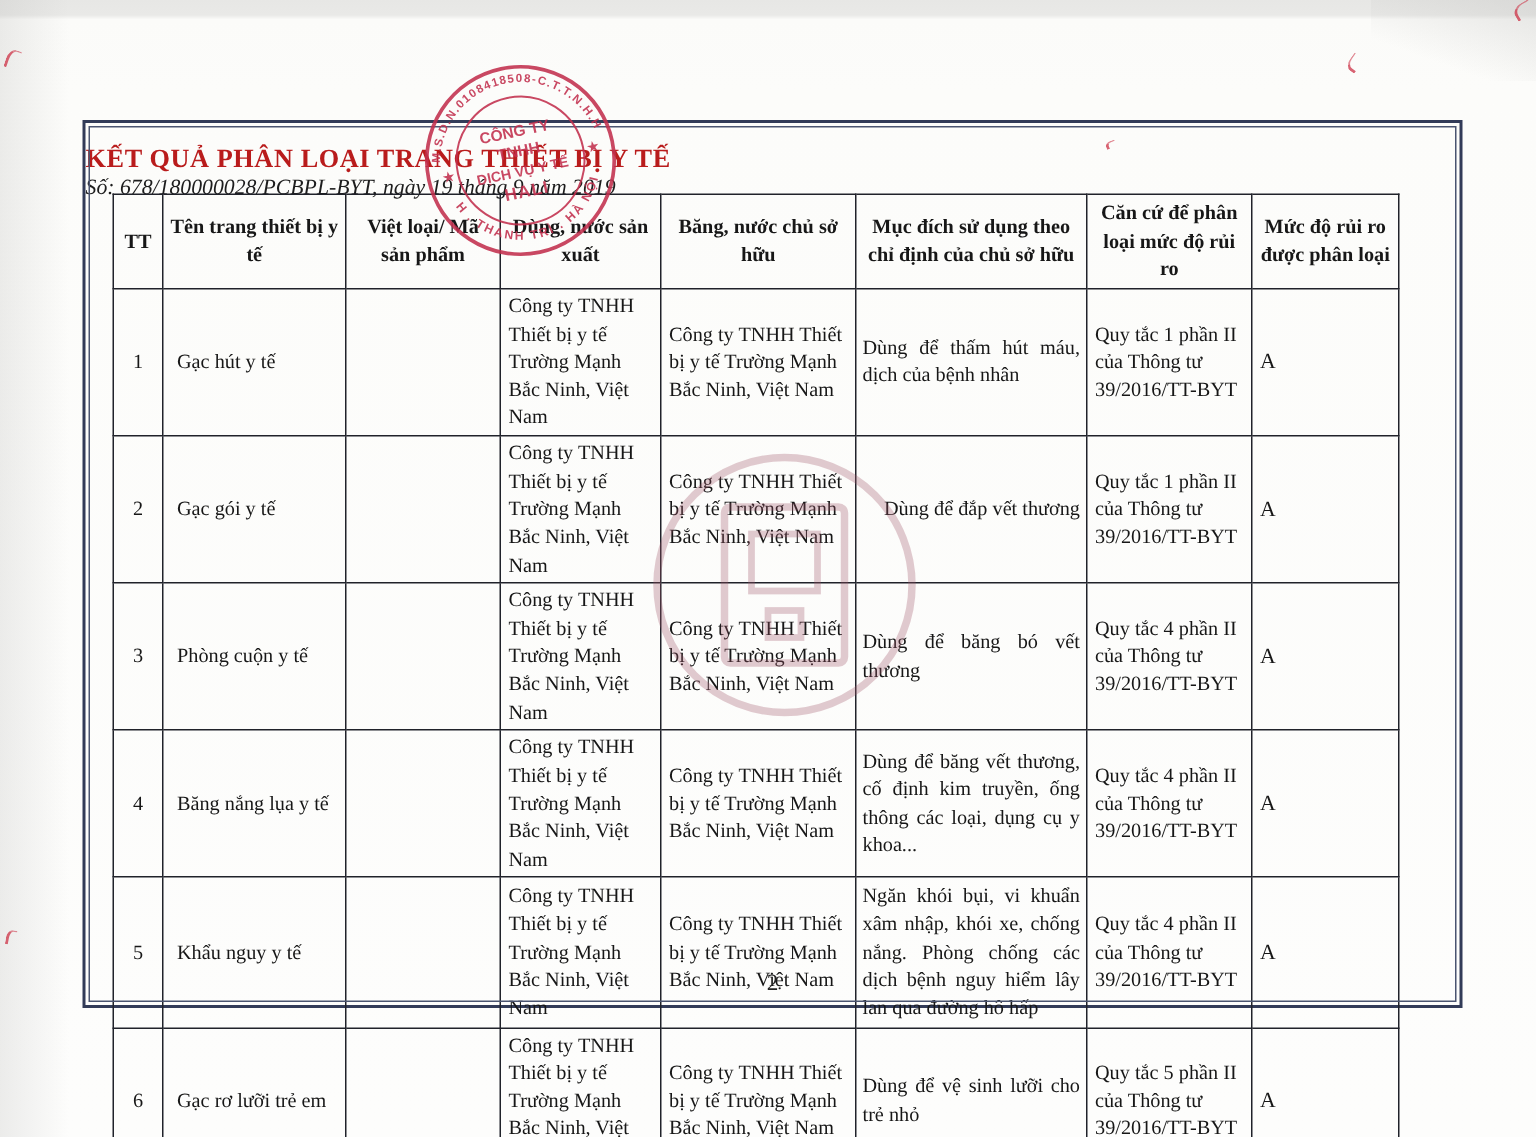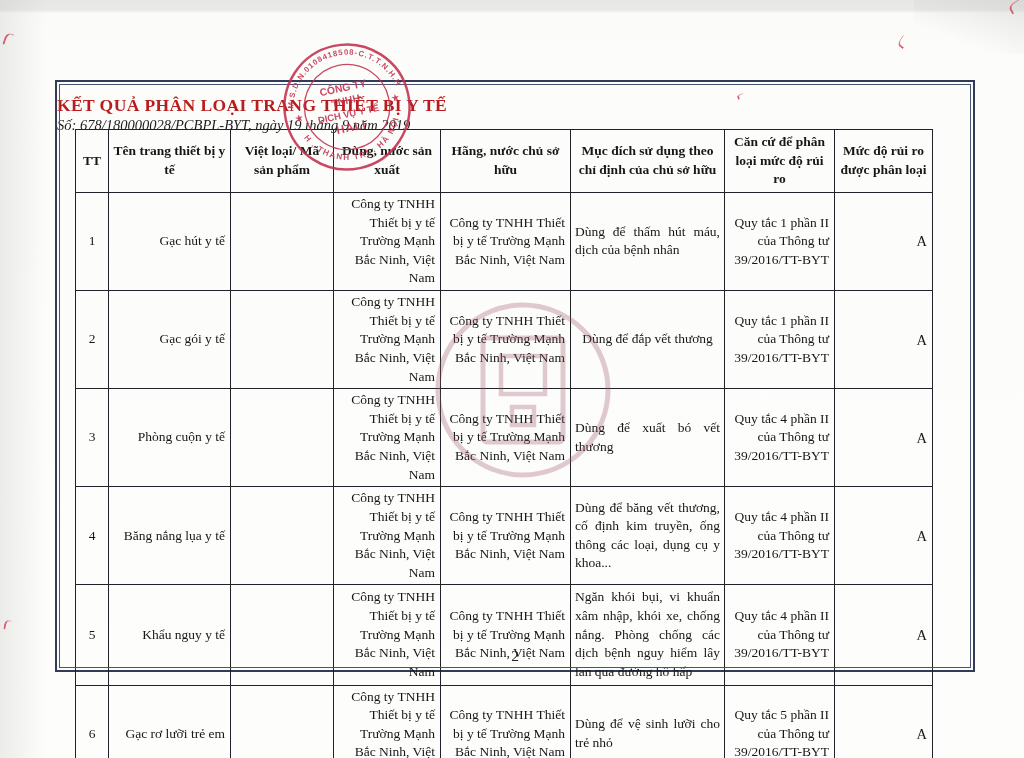--- a/index.html
+++ b/index.html
@@ -52,23 +52,23 @@
   }
   .doc-table th, .doc-table td {
     border:1px solid #20222a;
     vertical-align:middle;
     line-height:1.38;
     overflow:hidden;
   }
   .doc-table th {
     font-weight:bold; text-align:center; padding:3px 4px; font-size:13.5px;
   }
-  .doc-table td { padding:2px 5px; text-align:right; }
+  .doc-table td { padding:2px 5px; text-align:left; }
   .doc-table td.c-tt { text-align:center; }
-  .doc-table td.c-name { text-align:right; padding-left:9px; }
+  .doc-table td.c-name { text-align:left; padding-left:9px; }
   .doc-table td.c-purpose {
     text-align:justify; text-justify:inter-word; padding:3px 4px;
   }
   .doc-table td.c-level { font-size:14.5px; }
   
   .page-number {
     position:absolute; left:0; bottom:5px; width:100%;
     text-align:center; font-size:15.5px; color:#222;
   }
   
@@ -118,52 +118,52 @@
         <col style="width:154px">
       <col style="width:110px">
         <col style="width:98px">
     </colgroup>
     <tbody>
         <tr style="height:58px">
       <th>TT</th>
       <th>Tên trang thiết bị y tế</th>
       <th>Việt loại/ Mã sản phẩm</th>
       <th>Dùng, nước sản xuất</th>
-      <th>Hãng, nước chủ sở hữu</th>
+      <th>Băng, nước chủ sở hữu</th>
       <th>Mục đích sử dụng theo chỉ định của chủ sở hữu</th>
       <th>Căn cứ để phân loại mức độ rủi ro</th>
       <th>Mức độ rủi ro được phân loại</th>
     </tr>
     <tr style="height:75px">
       <td class="c-tt">1</td>
       <td class="c-name">Gạc hút y tế</td>
       <td></td>
       <td>Công ty TNHH Thiết bị y tế Trường Mạnh Bắc Ninh, Việt Nam</td>
       <td>Công ty TNHH Thiết bị y tế Trường Mạnh Bắc Ninh, Việt Nam</td>
       <td class="c-purpose">Dùng để thấm hút máu, dịch của bệnh nhân</td>
       <td>Quy tắc 1 phần II của Thông tư 39/2016/TT-BYT</td>
       <td class="c-level">A</td>
     </tr>
     <tr style="height:75px">
       <td class="c-tt">2</td>
       <td class="c-name">Gạc gói y tế</td>
       <td></td>
       <td>Công ty TNHH Thiết bị y tế Trường Mạnh Bắc Ninh, Việt Nam</td>
       <td>Công ty TNHH Thiết bị y tế Trường Mạnh Bắc Ninh, Việt Nam</td>
-      <td class="c-purpose" style="text-align:center">Dùng để đắp vết thương</td>
+      <td class="c-purpose" style="text-align:right">Dùng để đắp vết thương</td>
       <td>Quy tắc 1 phần II của Thông tư 39/2016/TT-BYT</td>
       <td class="c-level">A</td>
     </tr>
     <tr style="height:73px">
       <td class="c-tt">3</td>
       <td class="c-name">Phòng cuộn y tế</td>
       <td></td>
       <td>Công ty TNHH Thiết bị y tế Trường Mạnh Bắc Ninh, Việt Nam</td>
       <td>Công ty TNHH Thiết bị y tế Trường Mạnh Bắc Ninh, Việt Nam</td>
-      <td class="c-purpose">Dùng để xuất bó vết thương</td>
+      <td class="c-purpose">Dùng để băng bó vết thương</td>
       <td>Quy tắc 4 phần II của Thông tư 39/2016/TT-BYT</td>
       <td class="c-level">A</td>
     </tr>
     <tr style="height:72px">
       <td class="c-tt">4</td>
       <td class="c-name">Băng nắng lụa y tế</td>
       <td></td>
       <td>Công ty TNHH Thiết bị y tế Trường Mạnh Bắc Ninh, Việt Nam</td>
       <td>Công ty TNHH Thiết bị y tế Trường Mạnh Bắc Ninh, Việt Nam</td>
       <td class="c-purpose">Dùng để băng vết thương, cố định kim truyền, ống thông các loại, dụng cụ y khoa...</td>

